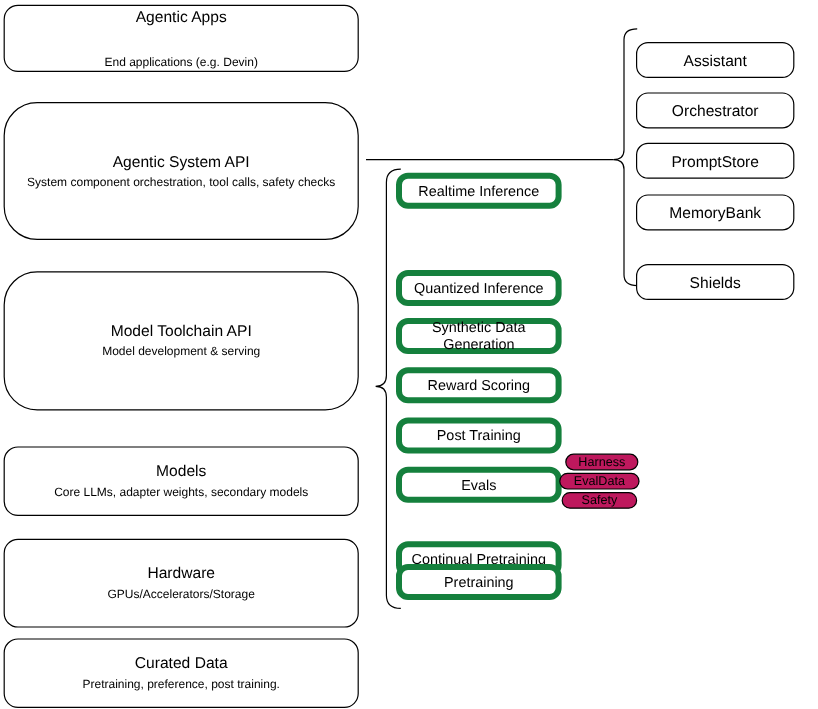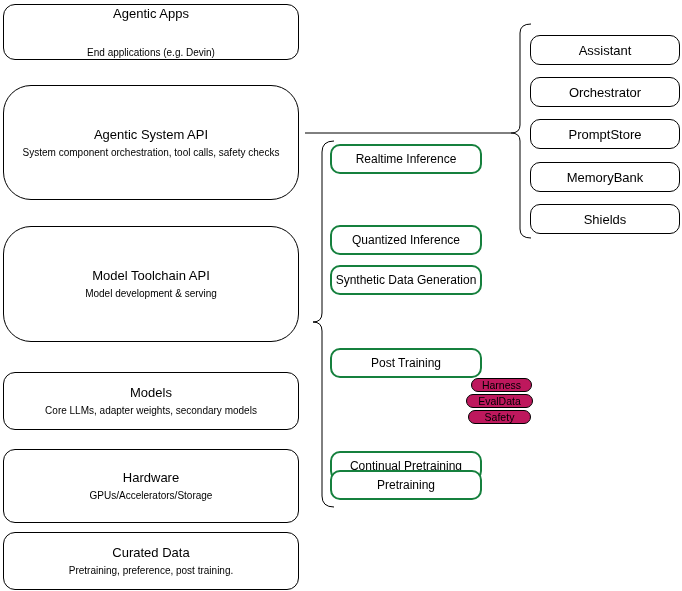--- a/index.html
+++ b/index.html
@@ -16,27 +16,27 @@
     position:absolute;left:3px;width:296px;
     border:1px solid #000;background:#fff;
     display:flex;flex-direction:column;align-items:center;justify-content:center;
     text-align:center;box-sizing:border-box;gap:5px;
   }
   .stackbox .title{font-size:13px;line-height:14px;}
   .stackbox .subtitle{font-size:10px;line-height:11px;}
   .r12{border-radius:12px;}
   .r28{border-radius:28px;}
   .midbox{
-    position:absolute;left:330px;width:152px;height:30px;
-    border:2px solid #15803d;border-radius:10px;background:#fff;
+    position:absolute;left:330px;width:138px;height:30px;
+    border:5px solid #15803d;border-radius:10px;background:#fff;
     display:flex;align-items:center;justify-content:center;
     font-size:12px;box-sizing:border-box;text-align:center;
   }
   .rightbox{
-    position:absolute;left:530px;width:150px;height:30px;
+    position:absolute;left:530px;width:132px;height:30px;
     border:1px solid #000;border-radius:10px;background:#fff;
     display:flex;align-items:center;justify-content:center;
     font-size:13px;box-sizing:border-box;text-align:center;
   }
   .pill{
     position:absolute;height:14px;
     border:1px solid #000;border-radius:999px;background:#be185d;
     display:flex;align-items:center;justify-content:center;
     font-size:10.5px;line-height:12px;box-sizing:border-box;
   }
@@ -73,27 +73,29 @@
     <div class="subtitle">GPUs/Accelerators/Storage</div>
   </div>
   <div class="stackbox r12" style="top:532px;height:58px;">
     <div class="title">Curated Data</div>
     <div class="subtitle">Pretraining, preference, post training.</div>
   </div>
 
   <div class="midbox" style="top:144px;">Realtime Inference</div>
   <div class="midbox" style="top:225px;">Quantized Inference</div>
   <div class="midbox" style="top:265px;">Synthetic Data Generation</div>
+  <div class="midbox" style="top:306px;">Reward Scoring</div>
   <div class="midbox" style="top:348px;">Post Training</div>
+  <div class="midbox" style="top:389px;">Evals</div>
   <div class="midbox" style="top:430px;margin-top:21px;">Continual Pretraining</div>
   <div class="midbox" style="top:470px;">Pretraining</div>
 
   <div class="pill" style="left:471px;top:378px;width:61px;">Harness</div>
   <div class="pill" style="left:466px;top:394px;width:67px;">EvalData</div>
   <div class="pill" style="left:468px;top:410px;width:63px;">Safety</div>
 
   <div class="rightbox" style="top:35px;">Assistant</div>
   <div class="rightbox" style="top:77px;">Orchestrator</div>
   <div class="rightbox" style="top:119px;">PromptStore</div>
   <div class="rightbox" style="top:162px;">MemoryBank</div>
-  <div class="rightbox" style="top:204px;">Shields</div>
+  <div class="rightbox" style="top:220px;">Shields</div>
 
 </div>
 
 </body></html>

